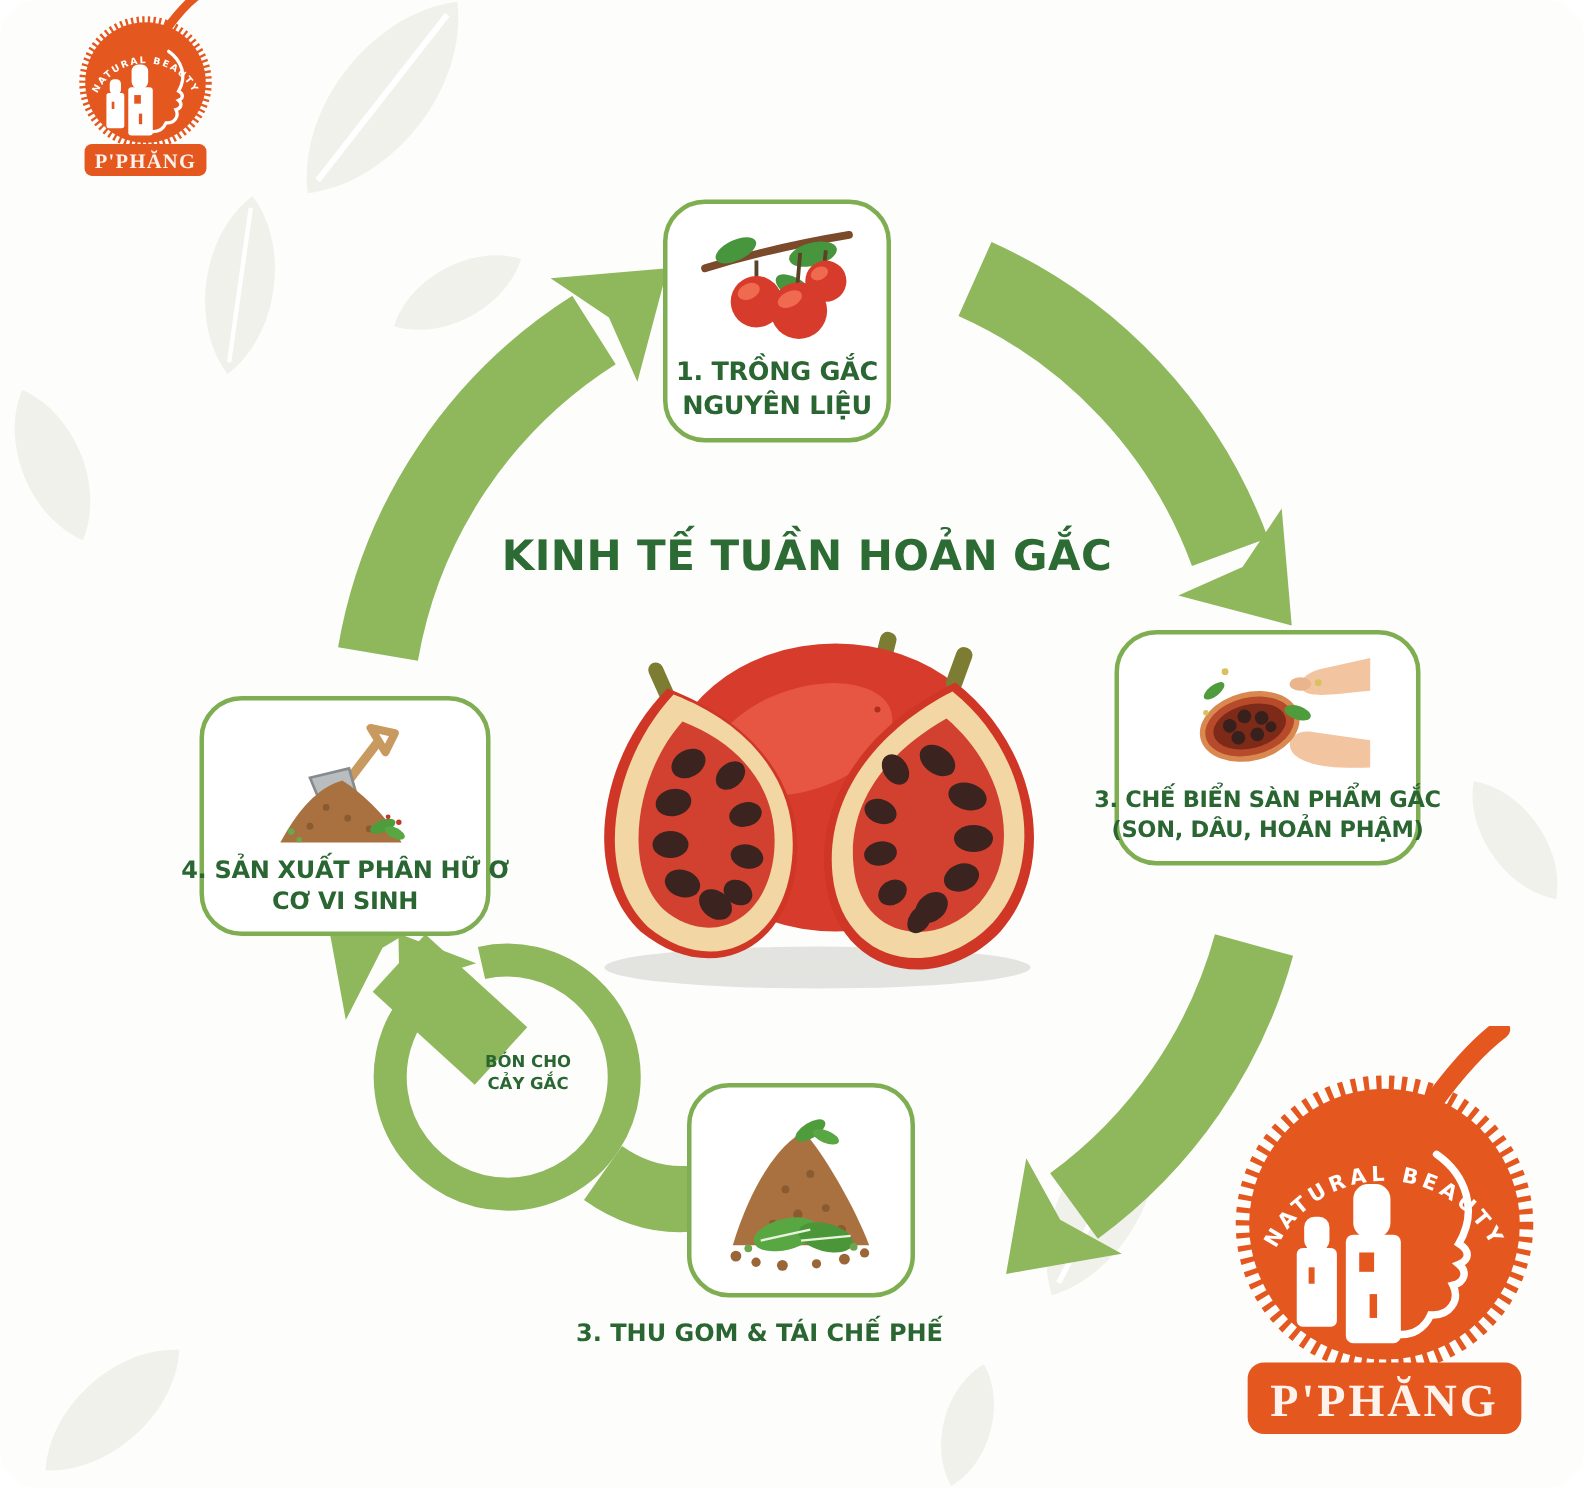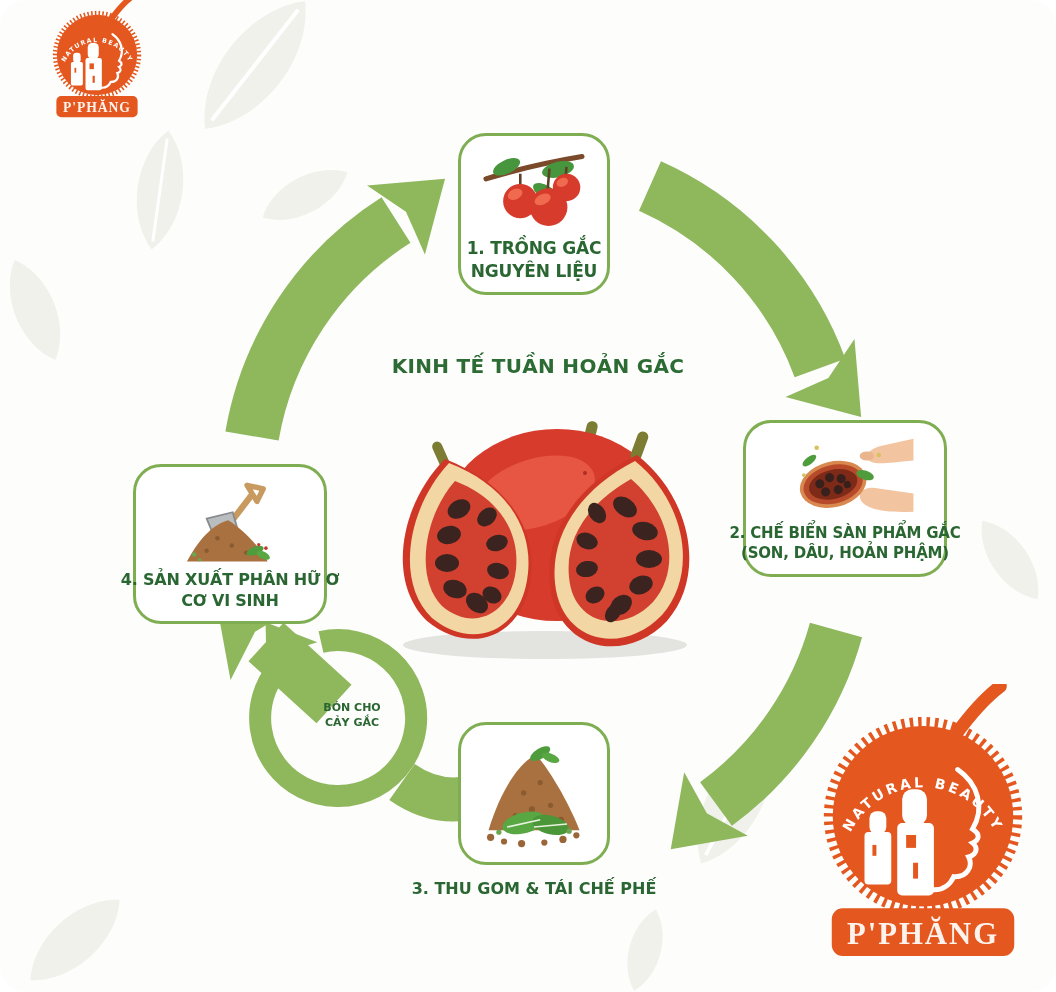--- a/index.html
+++ b/index.html
@@ -14,24 +14,24 @@
   .step-box{
     position:absolute;background:#ffffff;border:3px solid #7fae52;border-radius:28px;
     box-sizing:border-box;display:flex;flex-direction:column;align-items:center;
     justify-content:space-between;padding:12px 4px 10px 4px;z-index:2;
   }
   .step-label{
     color:#2a6632;font-weight:bold;text-align:center;line-height:1.32;
     letter-spacing:-0.2px;white-space:nowrap;
   }
   .outside-label{position:absolute;z-index:2;color:#2a6632;font-weight:bold;
-    text-align:center;line-height:1.35;white-space:nowrap;}
+    text-align:left;line-height:1.35;white-space:nowrap;}
   .title{
     position:absolute;left:288px;top:354px;width:500px;z-index:2;text-align:center;
-    color:#2c6b33;font-weight:bold;font-size:20px;letter-spacing:0.3px;white-space:nowrap;
+    color:#2c6b33;font-weight:bold;font-size:28px;letter-spacing:0.3px;white-space:nowrap;
   }
   .loop-label{
     position:absolute;left:272px;top:700px;width:160px;z-index:2;text-align:center;
     color:#2a6632;font-weight:bold;font-size:11px;line-height:1.4;white-space:nowrap;
   }
   .fruit-wrap{position:absolute;left:385px;top:413px;width:320px;height:252px;z-index:2;}
   .logo{position:absolute;z-index:3;}
   .logo-tl{left:44px;top:-4px;width:106px;height:133px;}
   .logo-br{left:804px;top:684px;width:238px;height:298px;}
   .fs17{font-size:17px}.fs16{font-size:16px}.fs15{font-size:15px}
@@ -138,21 +138,21 @@
           <ellipse cx="212" cy="100" rx="11" ry="8" transform="rotate(55 212 100)"></ellipse>
           <ellipse cx="202" cy="128" rx="11" ry="8" transform="rotate(20 202 128)"></ellipse>
           <ellipse cx="202" cy="156" rx="11" ry="8" transform="rotate(-10 202 156)"></ellipse>
           <ellipse cx="210" cy="182" rx="10" ry="8" transform="rotate(-32 210 182)"></ellipse>
           <ellipse cx="228" cy="200" rx="10" ry="7" transform="rotate(-55 228 200)"></ellipse>
         </g>
       </g>
     </svg>
   </div>
 
-  <div class="step-box" style="left:458px;top:133px;width:152px;height:162px;">
+  <div class="step-box" style="left:442px;top:133px;width:152px;height:162px;">
     <svg width="126" height="100" viewBox="0 0 120 104">
       <path d="M4 36 C 40 25 80 16 116 10" stroke="#7a4a2a" stroke-width="6" fill="none" stroke-linecap="round"></path>
       <g fill="#47953c">
         <ellipse cx="28" cy="22" rx="17" ry="8" transform="rotate(-25 28 22)"></ellipse>
         <ellipse cx="88" cy="25" rx="19" ry="9" transform="rotate(-14 88 25)"></ellipse>
         <ellipse cx="74" cy="52" rx="17" ry="8" transform="rotate(32 74 52)"></ellipse>
       </g>
       <path d="M44 44 L44 30 M76 48 L78 24 M97 32 L98 22" stroke="#5b4226" stroke-width="3" fill="none"></path>
       <g>
         <circle cx="44" cy="62" r="20" fill="#d63b2b"></circle>
@@ -189,21 +189,21 @@
       </g>
       <ellipse cx="36" cy="28" rx="9" ry="4" fill="#4f9c3d" transform="rotate(-38 36 28)"></ellipse>
       <ellipse cx="97" cy="44" rx="10" ry="5" fill="#4f9c3d" transform="rotate(18 97 44)"></ellipse>
       <g fill="#d9c15e">
           <circle cx="44" cy="14" r="2.5"></circle>
           <circle cx="112" cy="22" r="2.5"></circle>
           <circle cx="30" cy="44" r="2"></circle>
         </g>
     </svg>
     <div class="step-label fs15">
-      <div>2. CHẾ BIỂN SÀN PHẨM GẮC</div>
+      <div>3. CHẾ BIỂN SÀN PHẨM GẮC</div>
       <div>(SON, DÂU, HOẢN PHẬM)</div>
     </div>
   </div>
 
   <div class="step-box" style="left:458px;top:722px;width:152px;height:143px;justify-content:center;">
     <svg width="124" height="112" viewBox="0 0 120 104">
       <path d="M16 86 C 30 40 50 18 62 13 C 74 26 94 60 104 86 Z" fill="#a9713f"></path>
       <g fill="#8a5a30">
           <circle cx="50" cy="50" r="2.5"></circle>
           <circle cx="66" cy="40" r="2.5"></circle>

